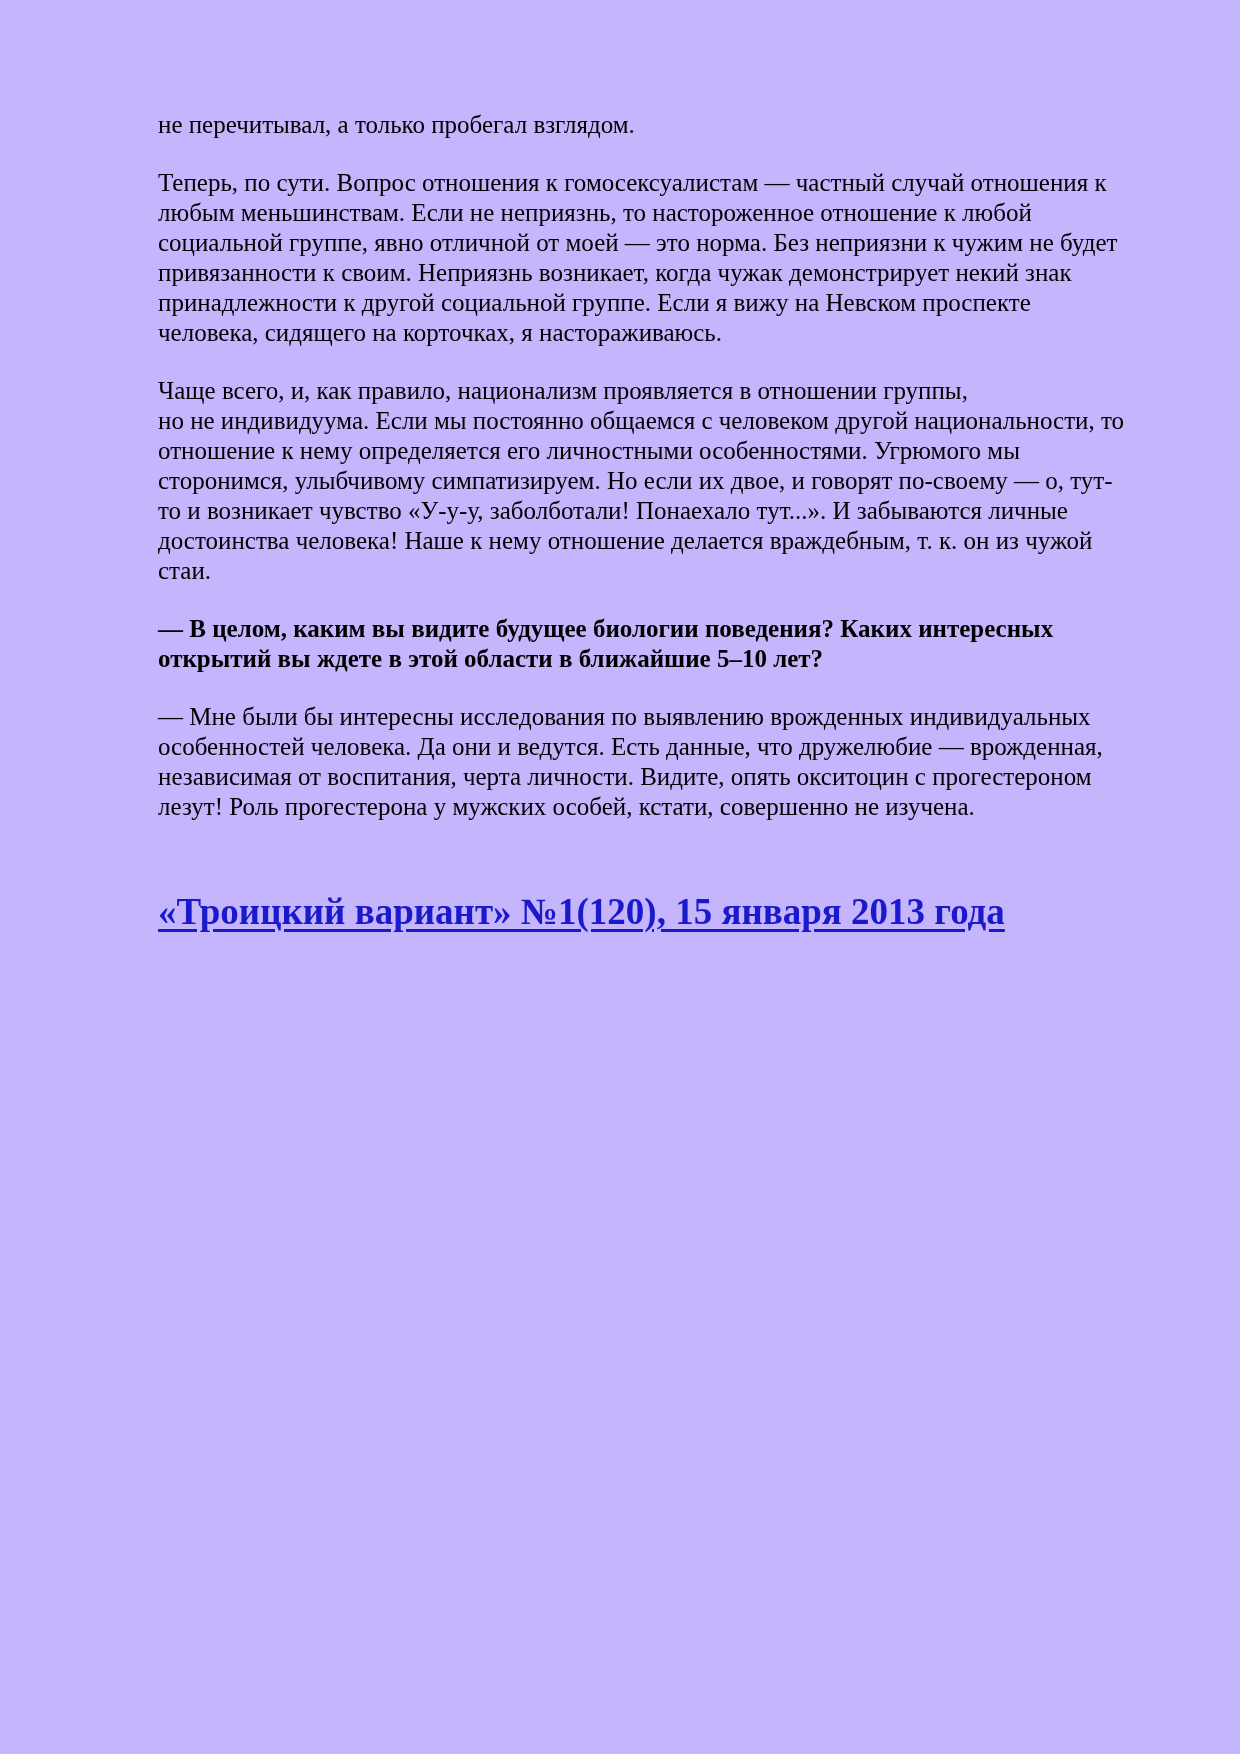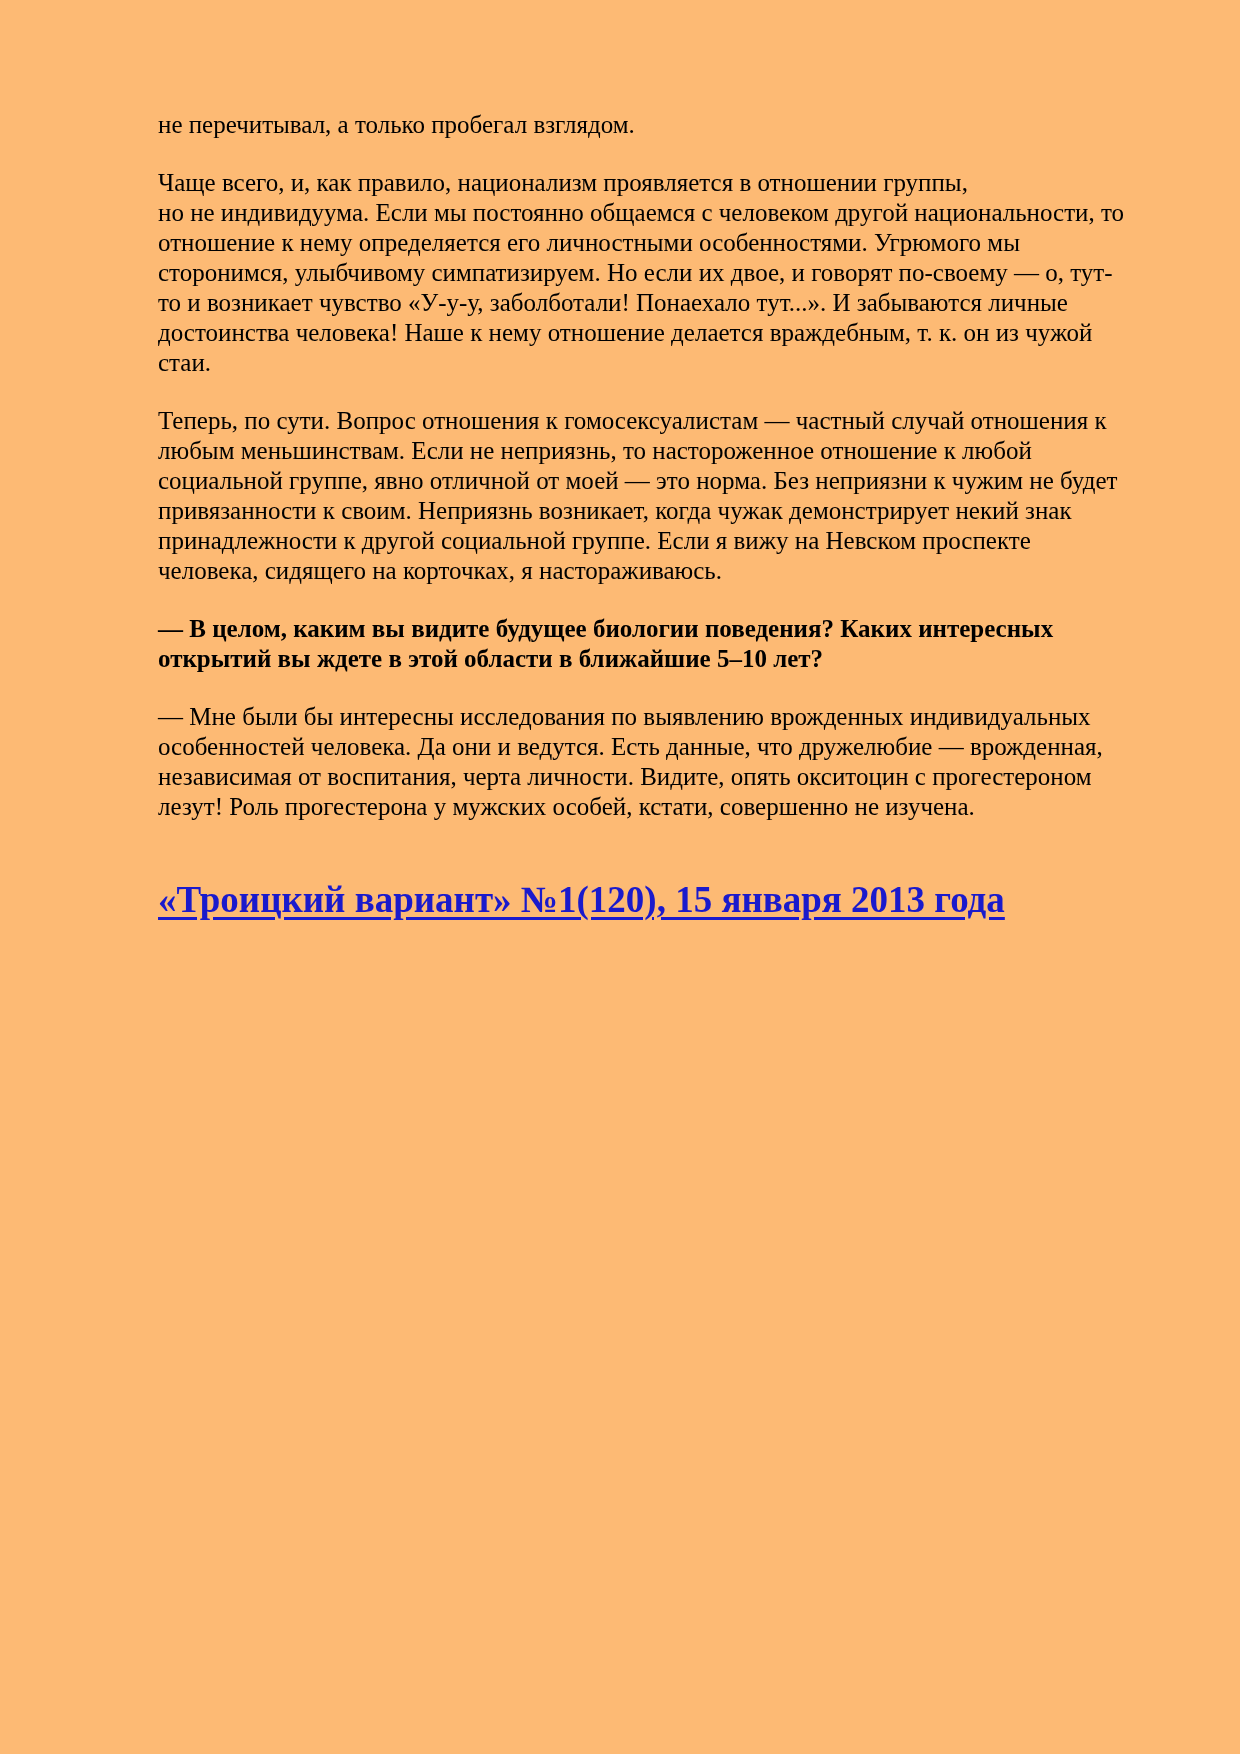--- a/index.html
+++ b/index.html
@@ -13,72 +13,72 @@
     position: relative;
     font-family: "Liberation Serif", "DejaVu Serif", serif;
     color: #000000;
     overflow: hidden;
   }
   .page {
     box-sizing: border-box;
     width: 1240px;
     height: 1754px;
     padding: 110px 70px 16px 158px;
-    background: #fdba74;
+    background: #c4b5fd;
   }
   .content {
     width: 1012px;
   }
   .para {
     margin: 0 0 28px 0;
     font-size: 25px;
     line-height: 30px;
     white-space: pre-line;       
     font-weight: normal;
     font-style: normal;
   }
   .para.q {
     font-weight: bold;
   }
   .source-link {
     display: inline-block;
-    margin-top: 28px;
+    margin-top: 40px;
     font-size: 37px;
     line-height: 44px;
     font-weight: bold;
     color: #1a1acc;
     text-decoration: underline;
     text-decoration-color: #1a1acc;
     text-decoration-thickness: 3px;
     text-underline-offset: 5px;
     cursor: pointer;
   }
 </style>
 </head>
 <body>
 
 <div class="page">
   <div class="content">
 
     <p class="para">не перечитывал, а только пробегал взглядом.</p>
 
+    <p class="para">Теперь, по сути. Вопрос отношения к гомосексуалистам — частный случай отношения к
+любым меньшинствам. Если не неприязнь, то настороженное отношение к любой
+социальной группе, явно отличной от моей — это норма. Без неприязни к чужим не будет
+привязанности к своим. Неприязнь возникает, когда чужак демонстрирует некий знак
+принадлежности к другой социальной группе. Если я вижу на Невском проспекте
+человека, сидящего на корточках, я настораживаюсь.</p>
+
     <p class="para">Чаще всего, и, как правило, национализм проявляется в отношении группы,
 но не индивидуума. Если мы постоянно общаемся с человеком другой национальности, то
 отношение к нему определяется его личностными особенностями. Угрюмого мы
 сторонимся, улыбчивому симпатизируем. Но если их двое, и говорят по-своему — о, тут-
 то и возникает чувство «У-у-у, заболботали! Понаехало тут...». И забываются личные
 достоинства человека! Наше к нему отношение делается враждебным, т. к. он из чужой
 стаи.</p>
-
-    <p class="para">Теперь, по сути. Вопрос отношения к гомосексуалистам — частный случай отношения к
-любым меньшинствам. Если не неприязнь, то настороженное отношение к любой
-социальной группе, явно отличной от моей — это норма. Без неприязни к чужим не будет
-привязанности к своим. Неприязнь возникает, когда чужак демонстрирует некий знак
-принадлежности к другой социальной группе. Если я вижу на Невском проспекте
-человека, сидящего на корточках, я настораживаюсь.</p>
 
     <p class="para q">— В целом, каким вы видите будущее биологии поведения? Каких интересных
 открытий вы ждете в этой области в ближайшие 5–10 лет?</p>
 
     <p class="para">— Мне были бы интересны исследования по выявлению врожденных индивидуальных
 особенностей человека. Да они и ведутся. Есть данные, что дружелюбие — врожденная,
 независимая от воспитания, черта личности. Видите, опять окситоцин с прогестероном
 лезут! Роль прогестерона у мужских особей, кстати, совершенно не изучена.</p>
 
     <a class="source-link" href="#">«Троицкий вариант» №1(120), 15 января 2013 года</a>

